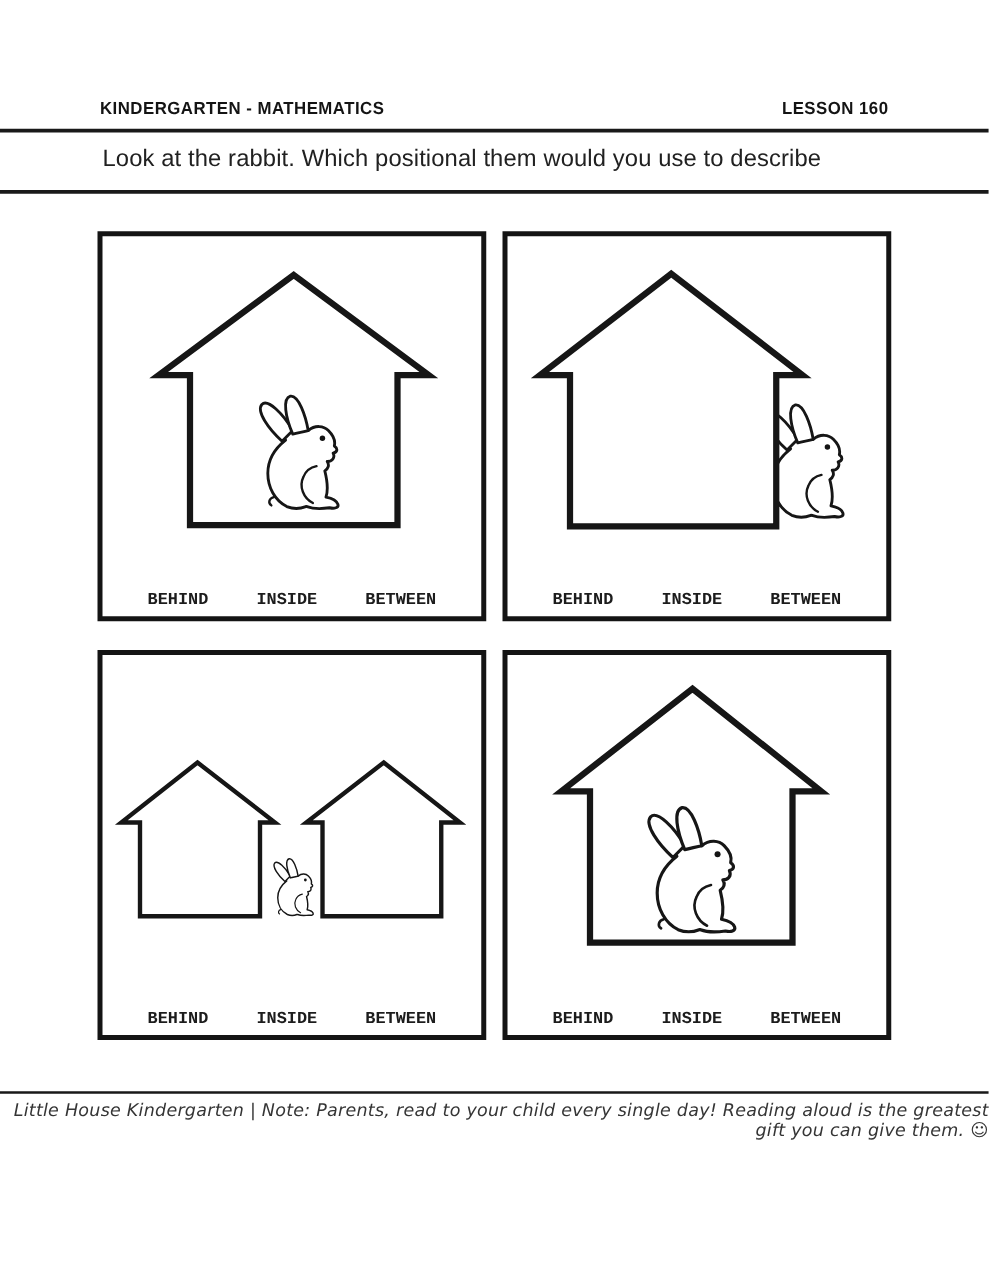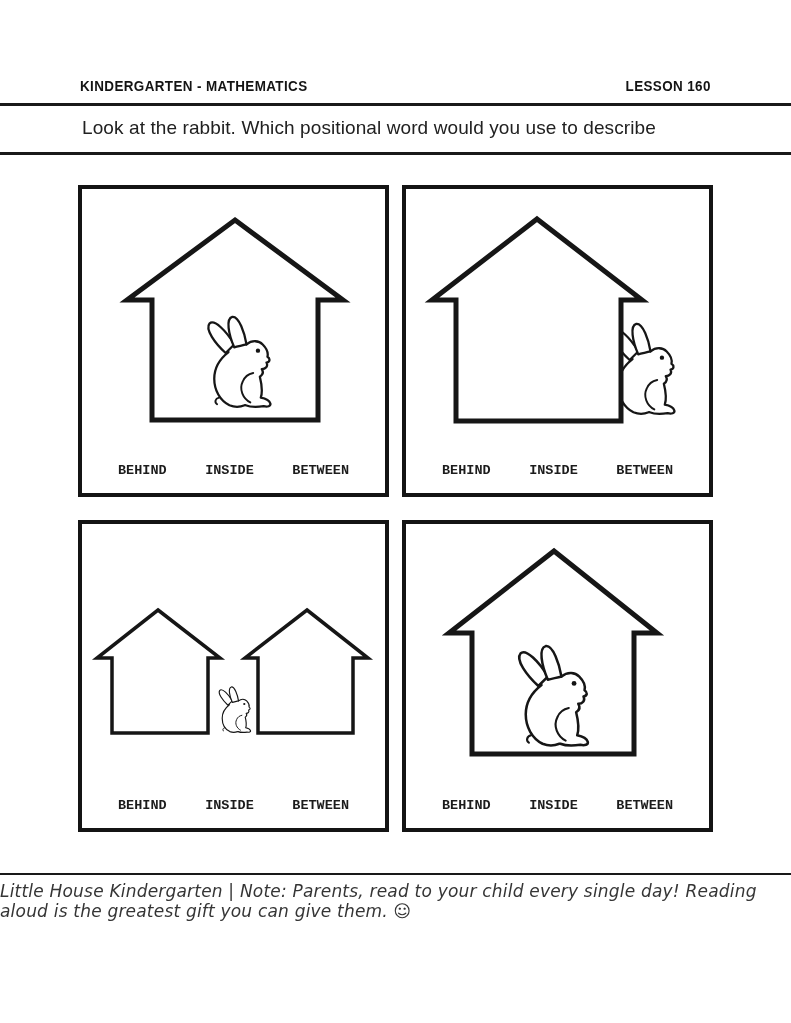--- a/index.html
+++ b/index.html
@@ -31,33 +31,33 @@
     column-gap:13px;row-gap:23px;
   }
   .panel{
     border:4px solid #141414;box-sizing:border-box;background:#fff;
     display:flex;flex-direction:column;
   }
   .art{flex:1 1 auto;}
   .art svg{display:block;}
   .options{
     display:flex;justify-content:space-between;
-    padding:0 36px 15px 36px;
+    padding:0 36px 5px 36px;
   }
   .opt{
     font-family:"Liberation Mono","DejaVu Sans Mono",monospace;
     font-size:13.5px;font-weight:bold;color:#1c1c1c;letter-spacing:0;
     cursor:pointer;
   }
   
   .footer-rule{margin-top:41px;}
   .footer-text{
-    margin-top:6px;text-align:left;
+    margin-top:6px;text-align:right;
     font-family:"DejaVu Sans",sans-serif;font-style:italic;
-    font-size:17px;color:#353535;letter-spacing:.2px;
+    font-size:14px;color:#353535;letter-spacing:.2px;
   }
   
   .house{fill:none;stroke:#161616;stroke-width:5;stroke-linejoin:miter;}
   .house.small{stroke-width:3.5;}
   .rab{stroke:#161616;stroke-width:2.4;stroke-linecap:round;stroke-linejoin:round;fill:none;}
 </style>
 </head>
 <body>
 
 <svg width="0" height="0" style="position:absolute" aria-hidden="true">
@@ -74,21 +74,21 @@
   </defs>
 </svg>
 
 <div class="hdr">
   <span class="course">KINDERGARTEN - MATHEMATICS</span>
   <span class="lesson">LESSON 160</span>
 </div>
 <div class="rule"></div>
 
 <div class="instructions">
-  <div class="iline">Look at the rabbit. Which positional word would you use to describe</div>
+  <div class="iline">Look at the rabbit. Which positional them would you use to describe</div>
 </div>
 <div class="rule thin"></div>
 
 <div class="grid">
 
   <section class="panel">
     <div class="art">
       <svg viewBox="0 0 303 252" width="303" height="252">
         <path class="house" d="M153,31 L261,111 L236,111 L236,231 L70,231 L70,111 L45,111 Z"></path>
         <use href="#rabbit-shape" transform="translate(118,126) scale(0.95)"></use>

